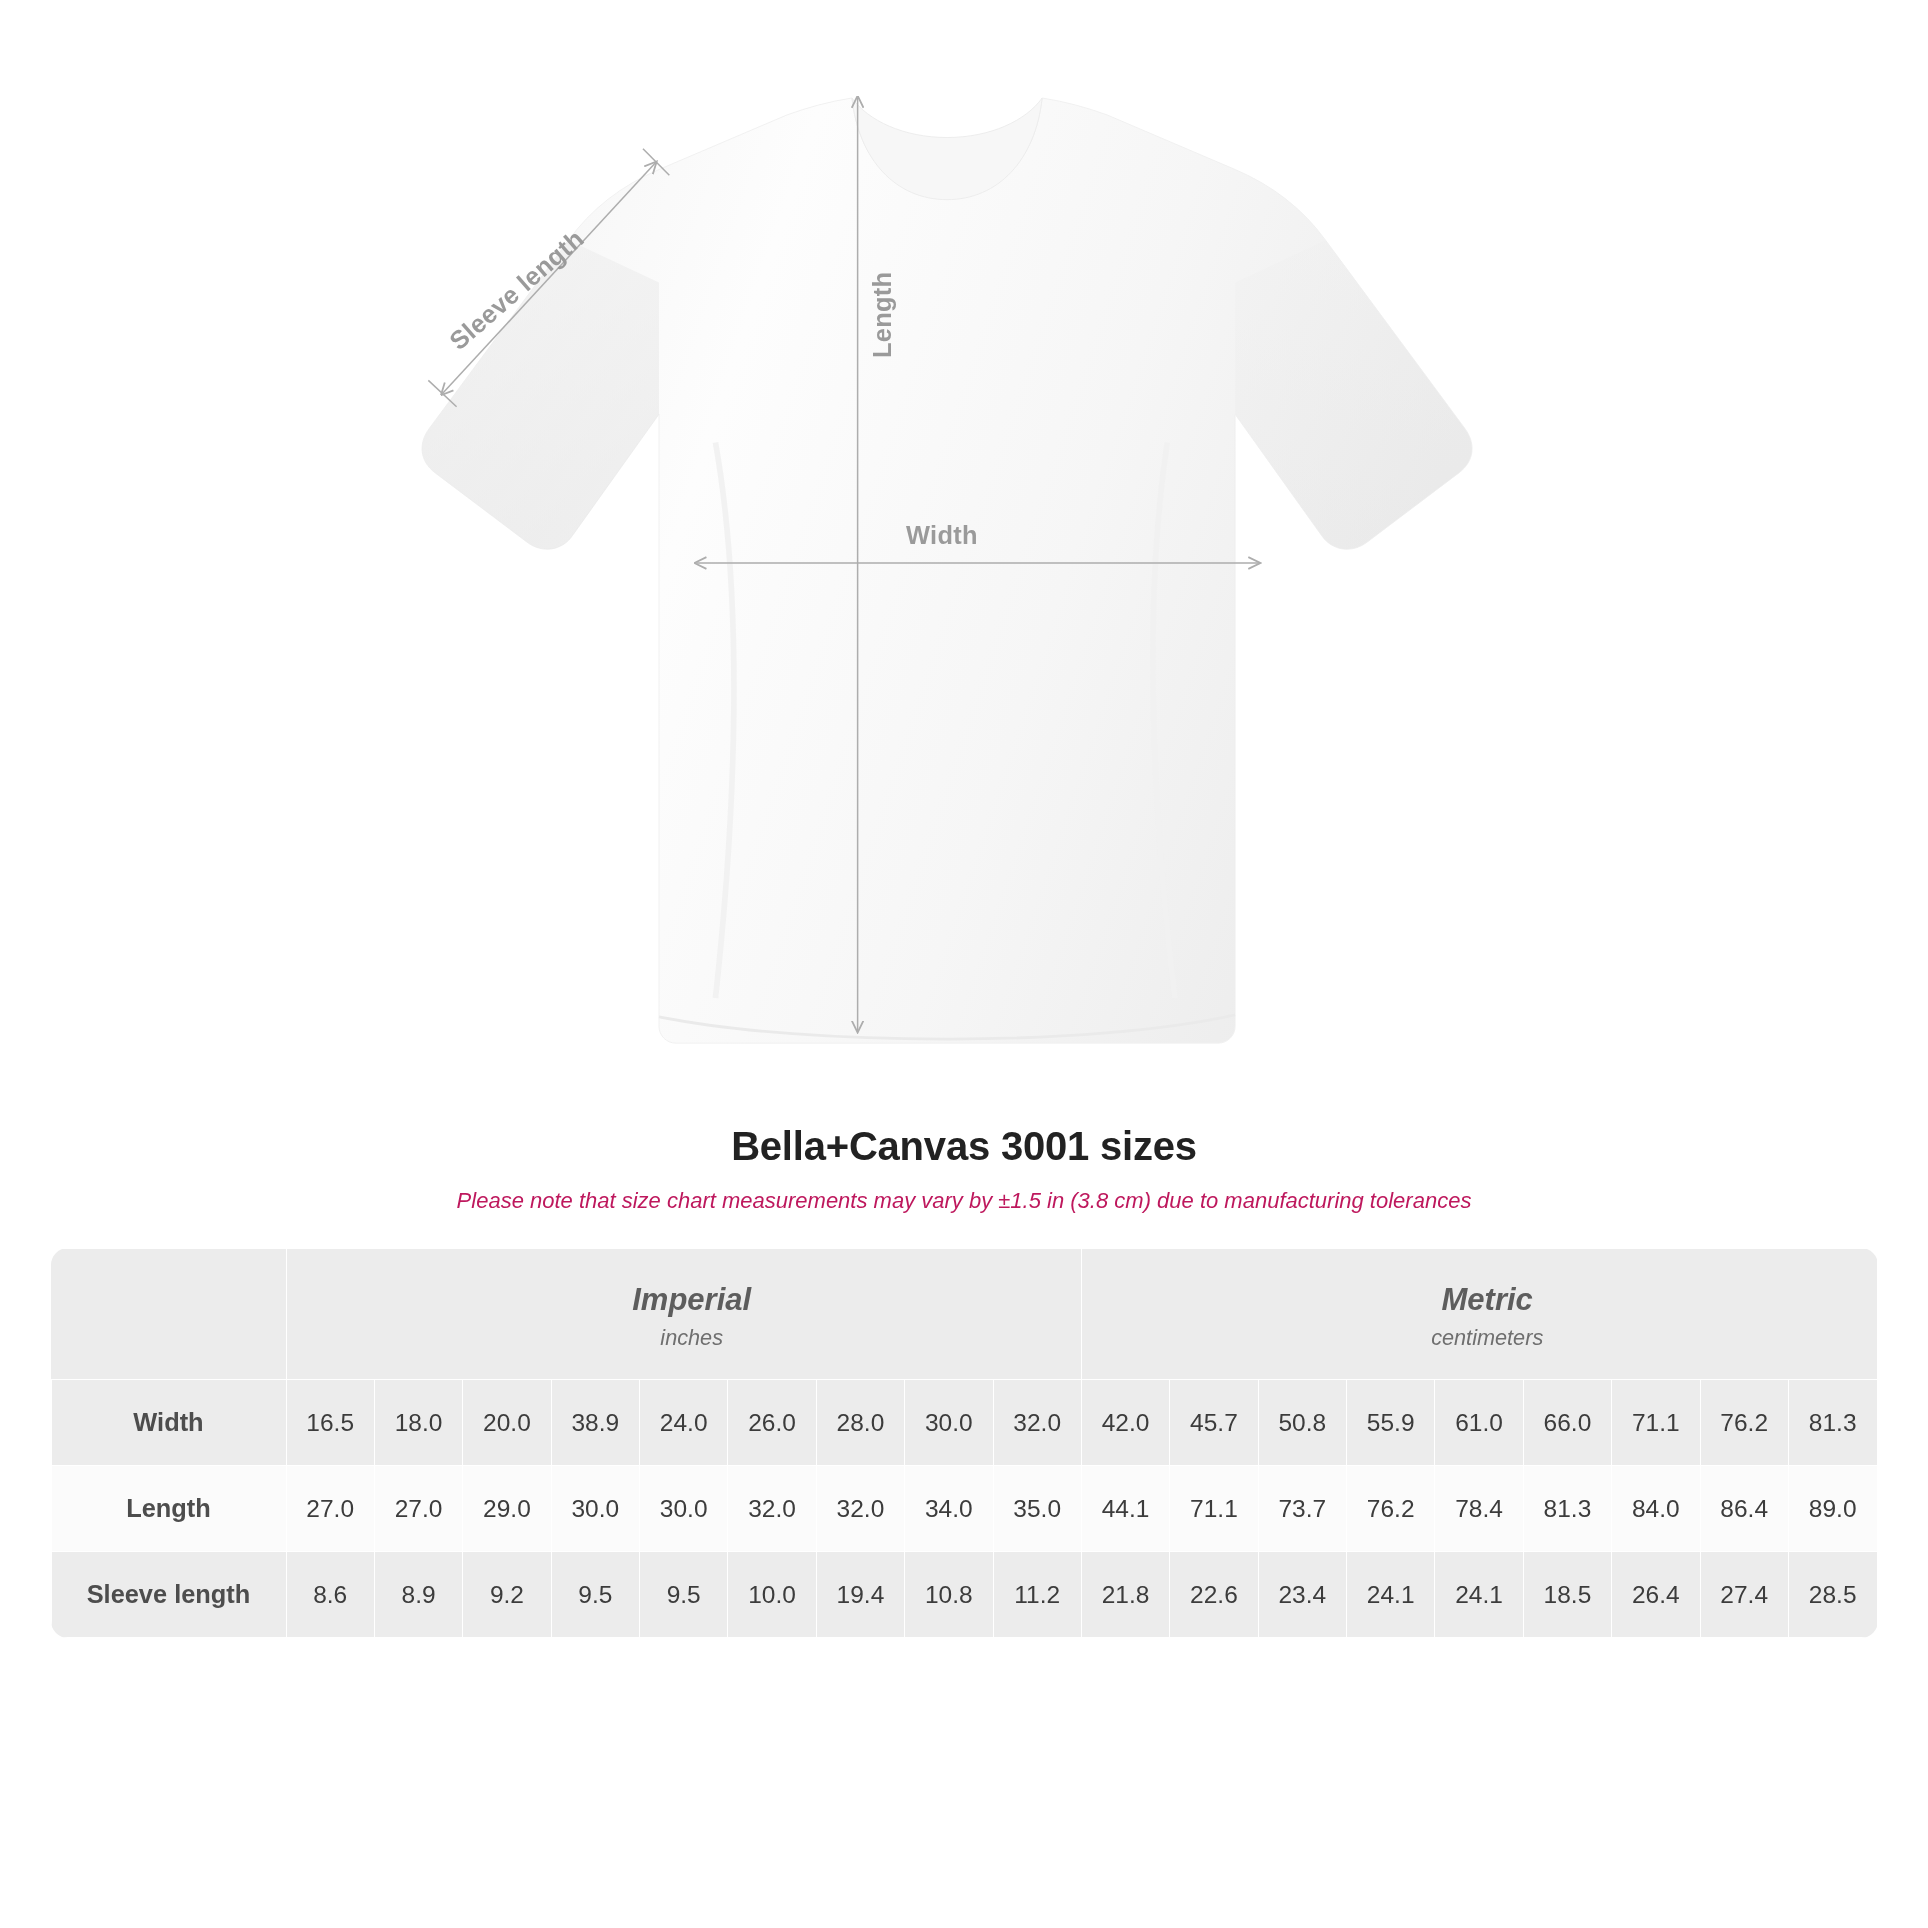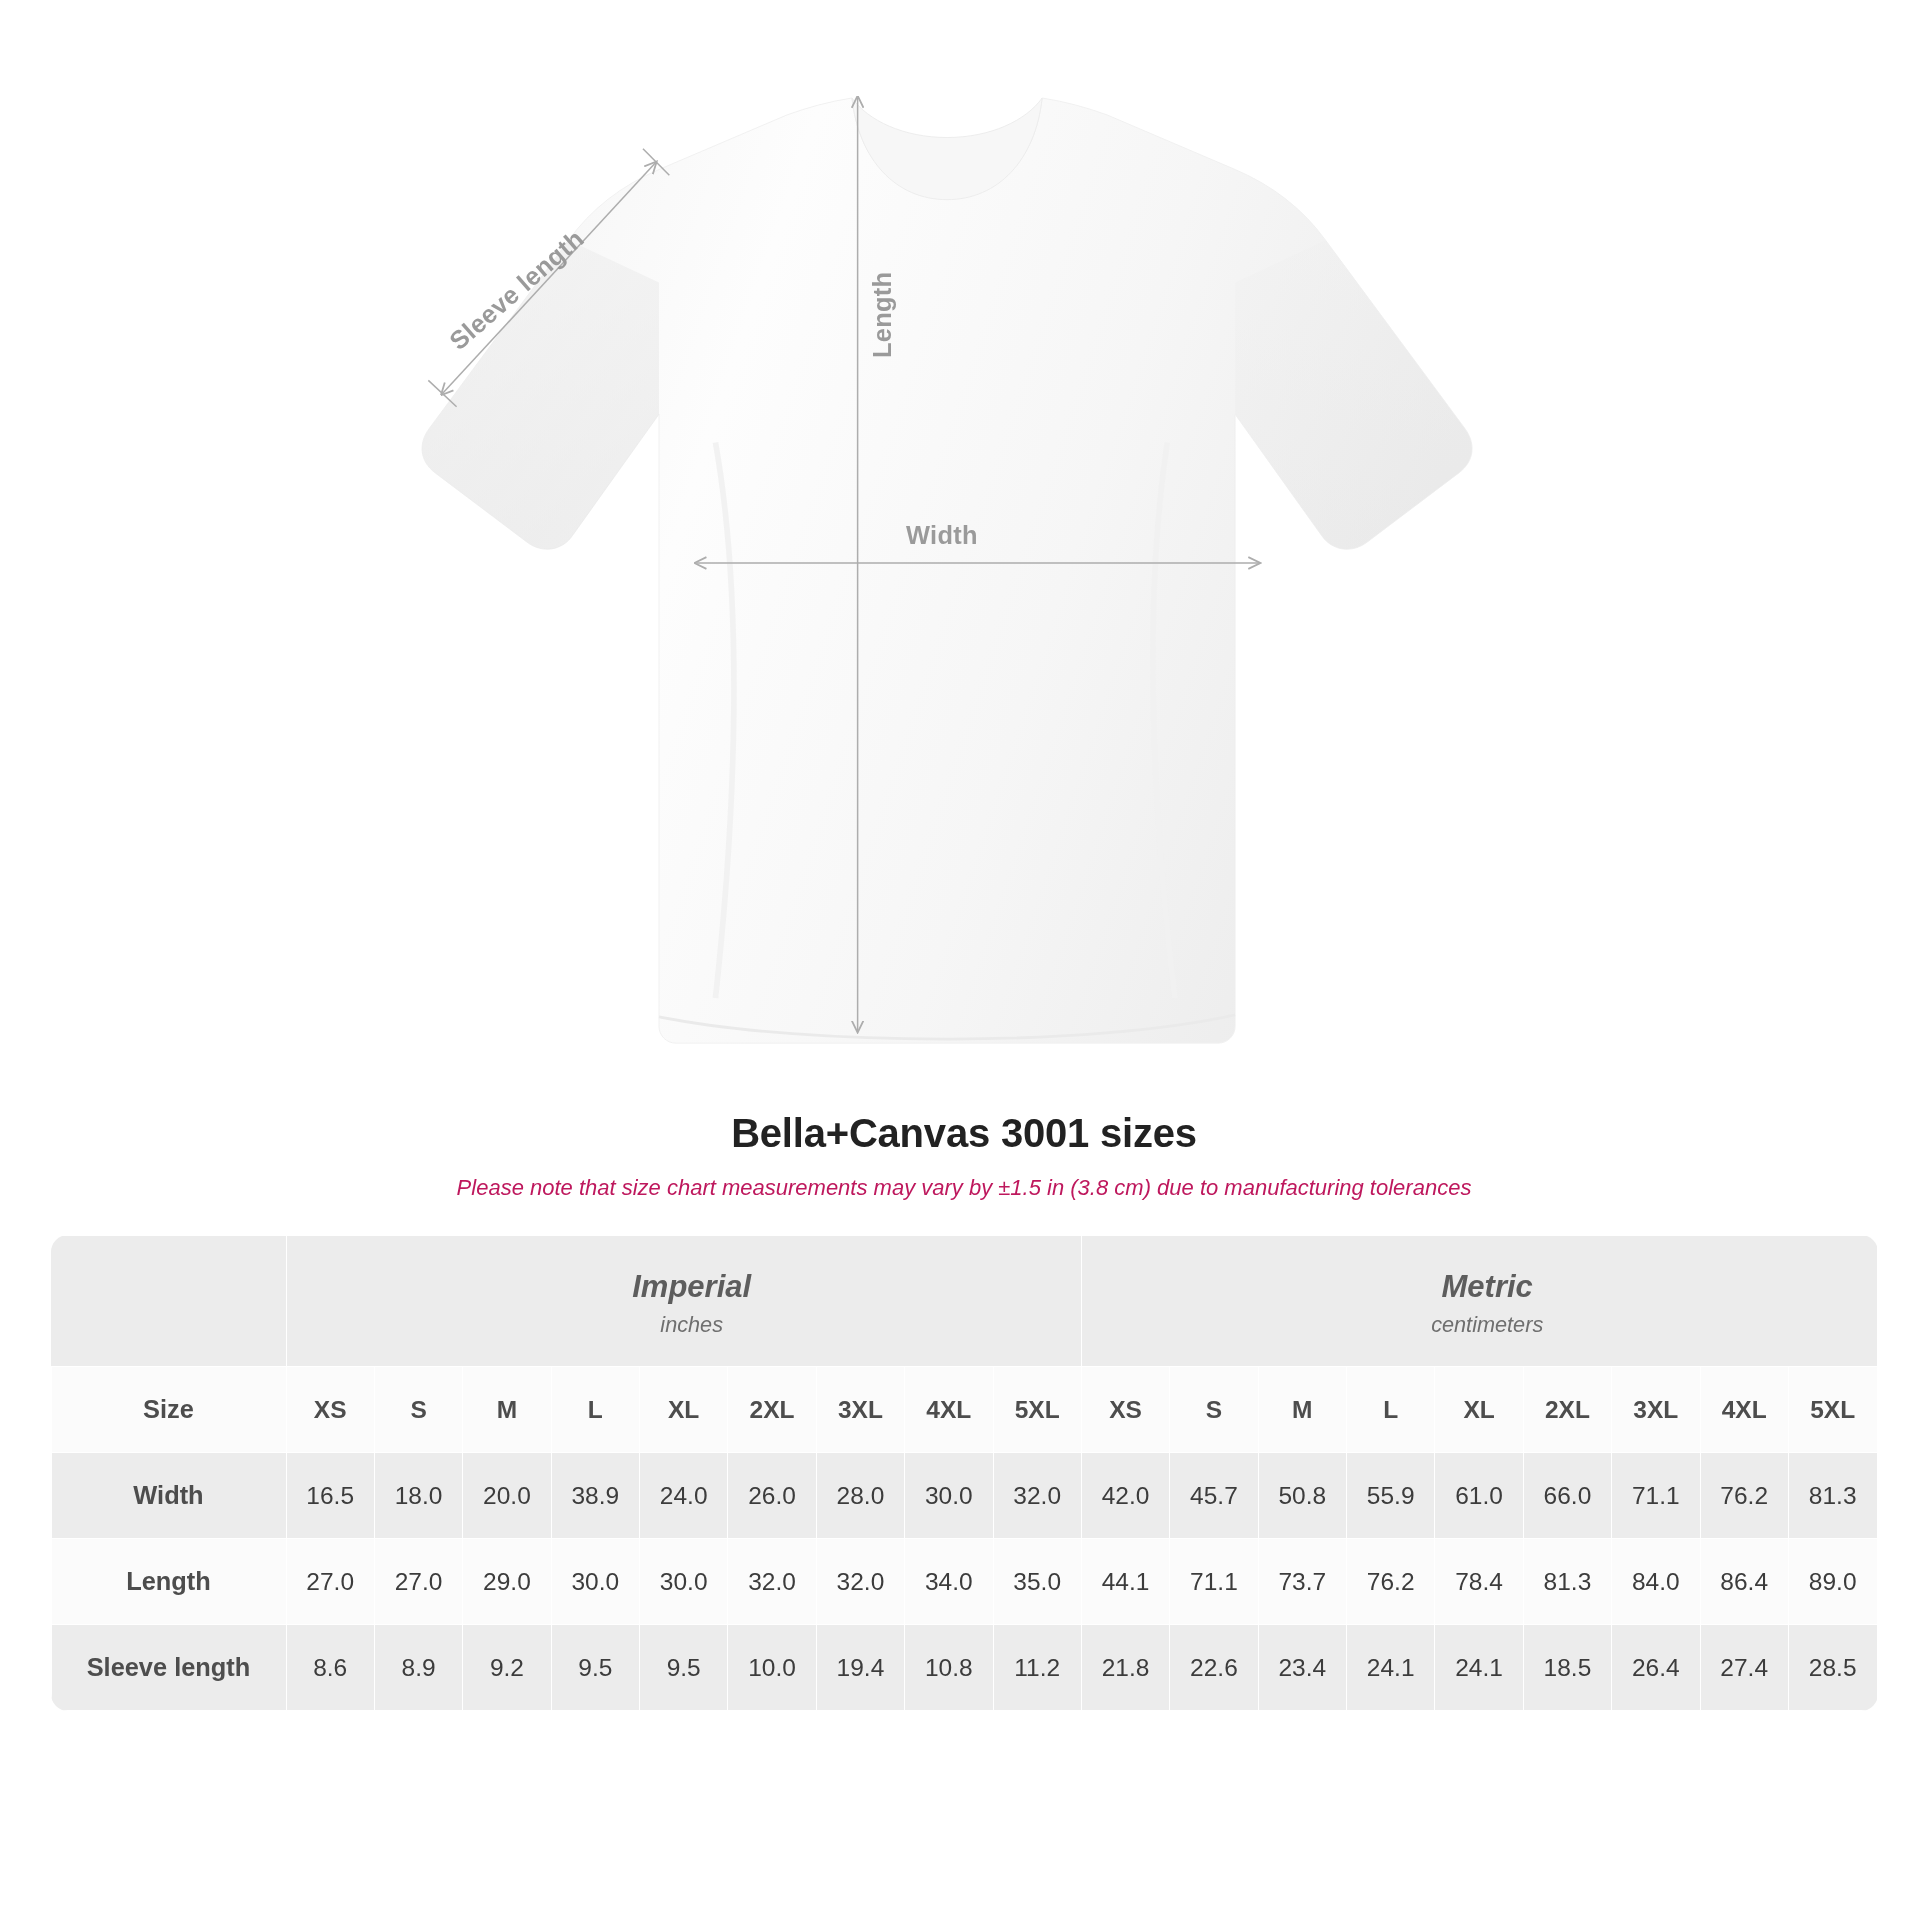--- a/index.html
+++ b/index.html
@@ -51,20 +51,21 @@
   .dim-label.sleeve {
     left: 444px;
     top: 334px;
     transform: rotate(-41deg);
     transform-origin: left top;
   }
 
   
   .titleblock {
     text-align: center;
+    margin-top: 13px;
   }
   .chart-title {
     font-size: 40px;
     font-weight: bold;
     color: #222222;
     letter-spacing: -0.2px;
   }
   .chart-note {
     margin-top: 19px;
     font-size: 22px;
@@ -243,41 +244,20 @@
           <td class="corner"></td>
           <td colspan="9">
             <div class="unit-title">Imperial</div>
             <div class="unit-sub">inches</div>
           </td>
           <td colspan="9">
             <div class="unit-title">Metric</div>
             <div class="unit-sub">centimeters</div>
           </td>
         </tr>
-        <tr class="size-row" id="size-row">
-          <td class="rowhead">Size</td>
-        <td>XS</td>
-            <td>S</td>
-            <td>M</td>
-            <td>L</td>
-            <td>XL</td>
-            <td>2XL</td>
-            <td>3XL</td>
-            <td>4XL</td>
-            <td>5XL</td>
-            <td>XS</td>
-            <td>S</td>
-            <td>M</td>
-            <td>L</td>
-            <td>XL</td>
-            <td>2XL</td>
-            <td>3XL</td>
-            <td>4XL</td>
-            <td>5XL</td>
-          </tr>
       </tbody>
       <tbody id="data-body">
           <tr class="data-row shade">
             <td class="rowhead">Width</td>
             <td>16.5</td>
             <td>18.0</td>
             <td>20.0</td>
             <td>38.9</td>
             <td>24.0</td>
             <td>26.0</td>

